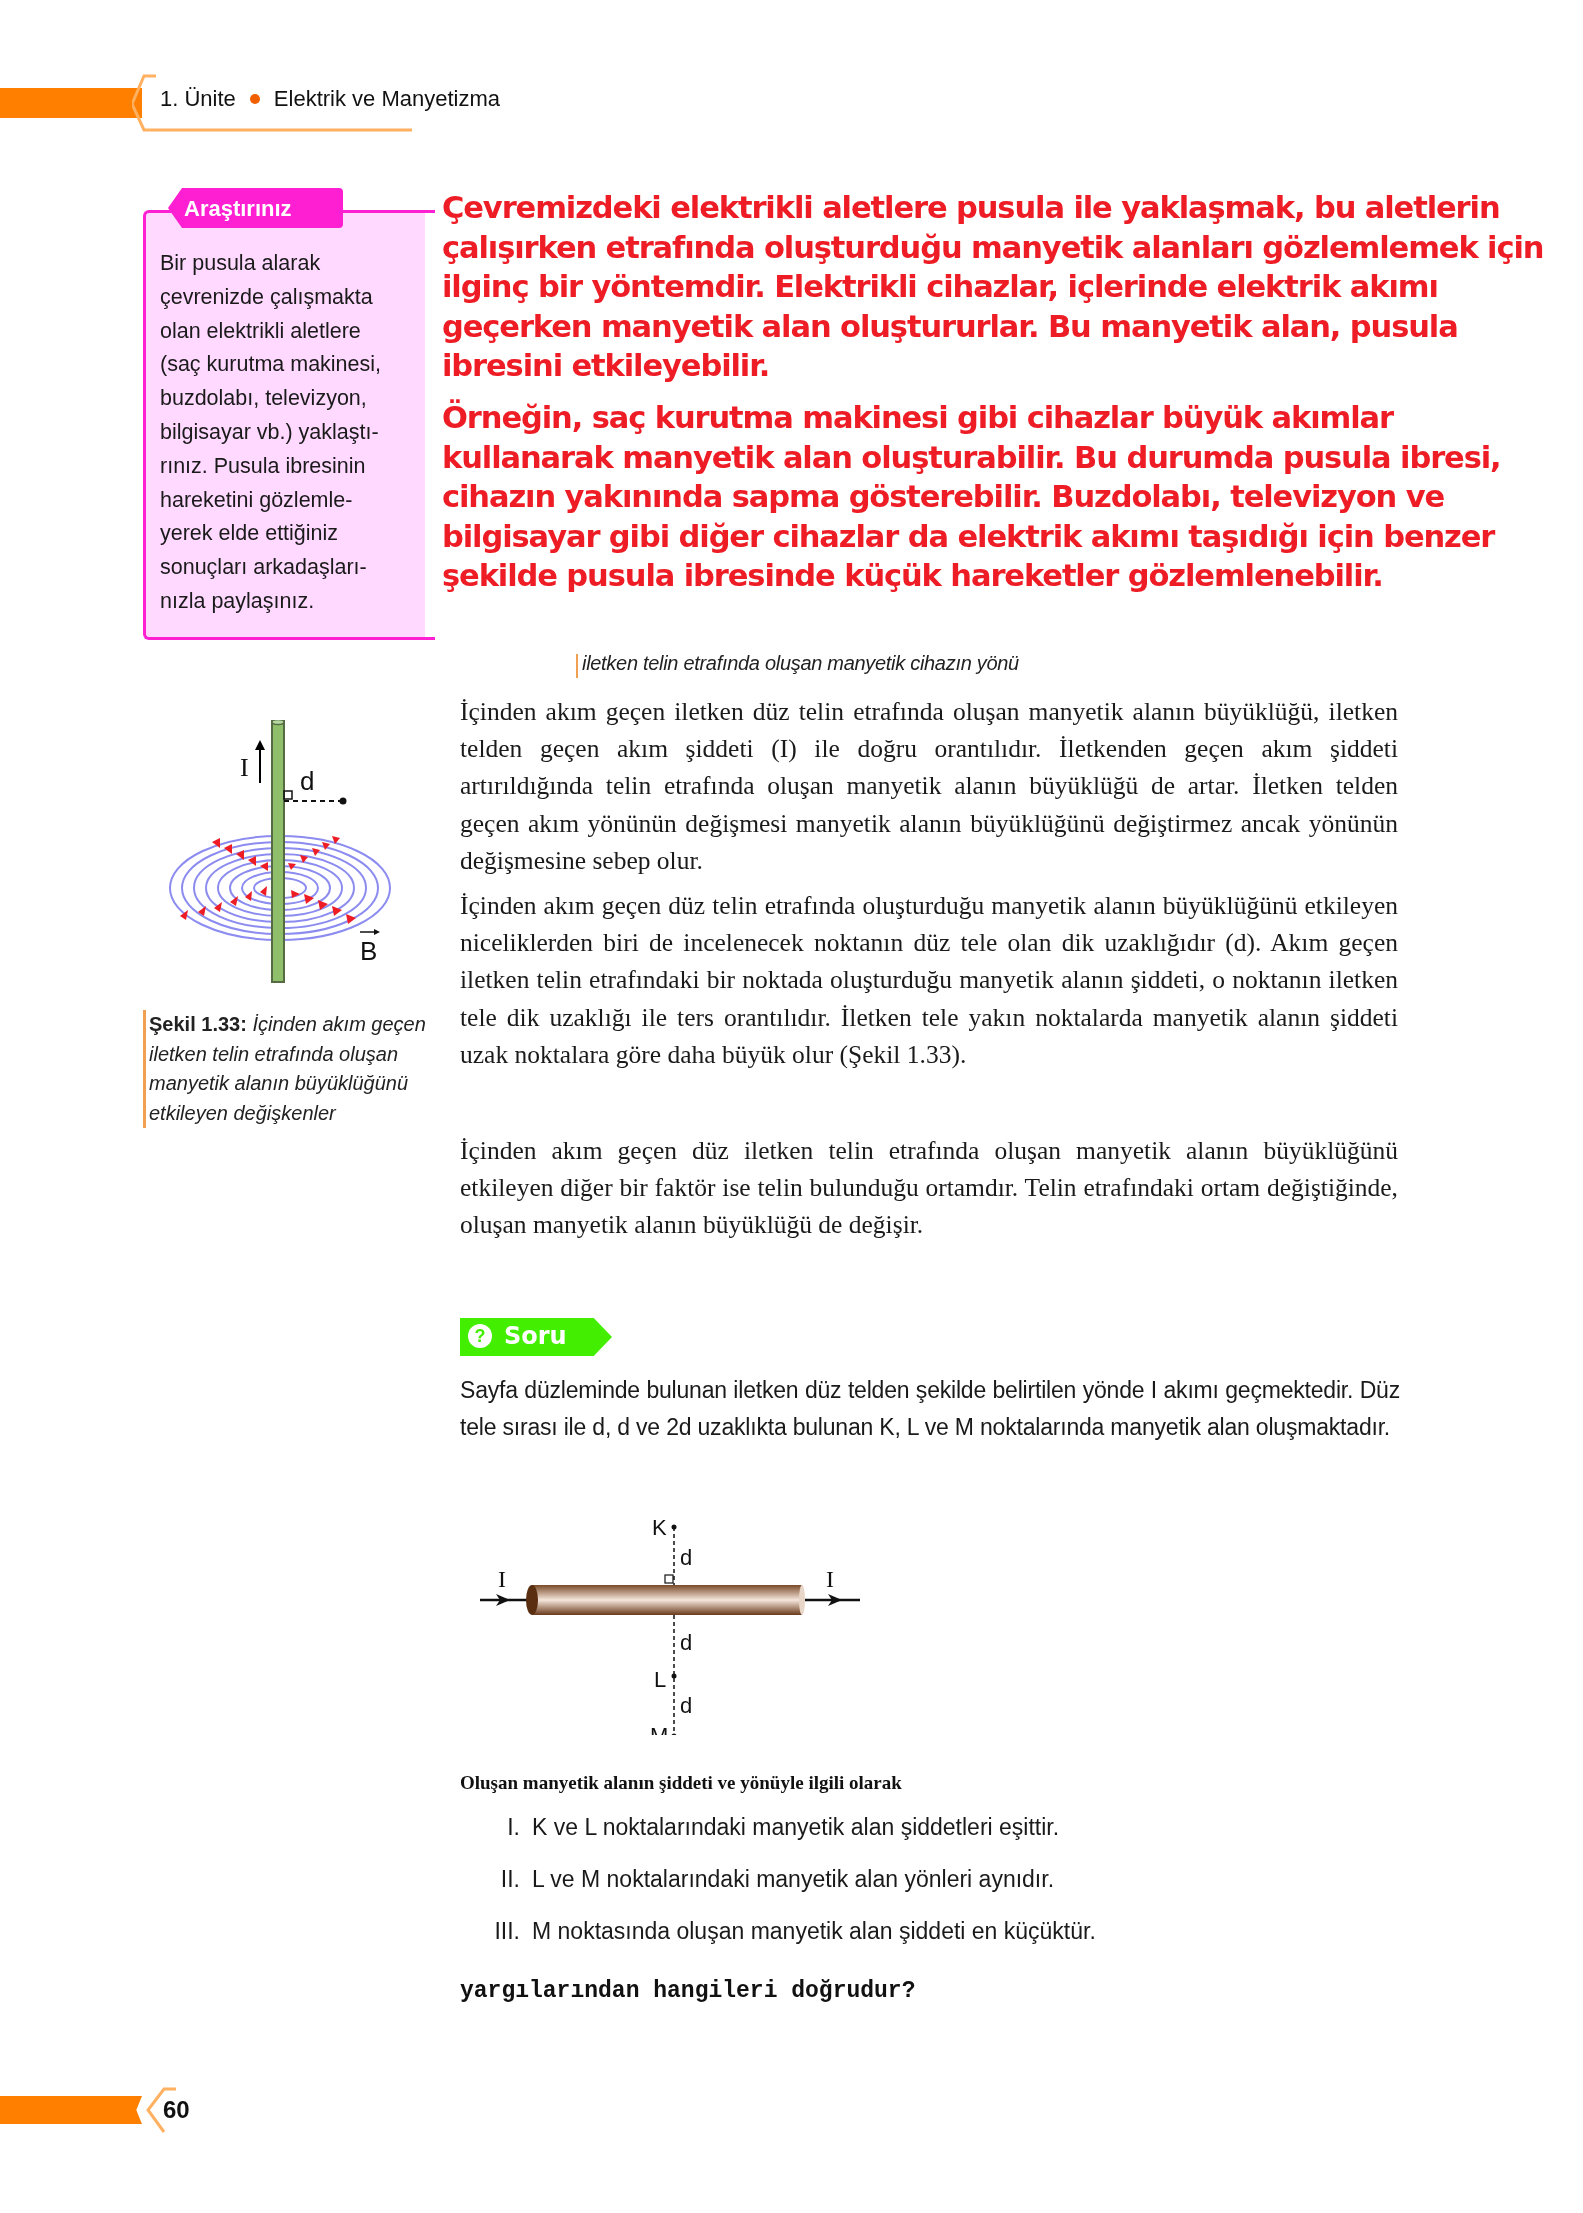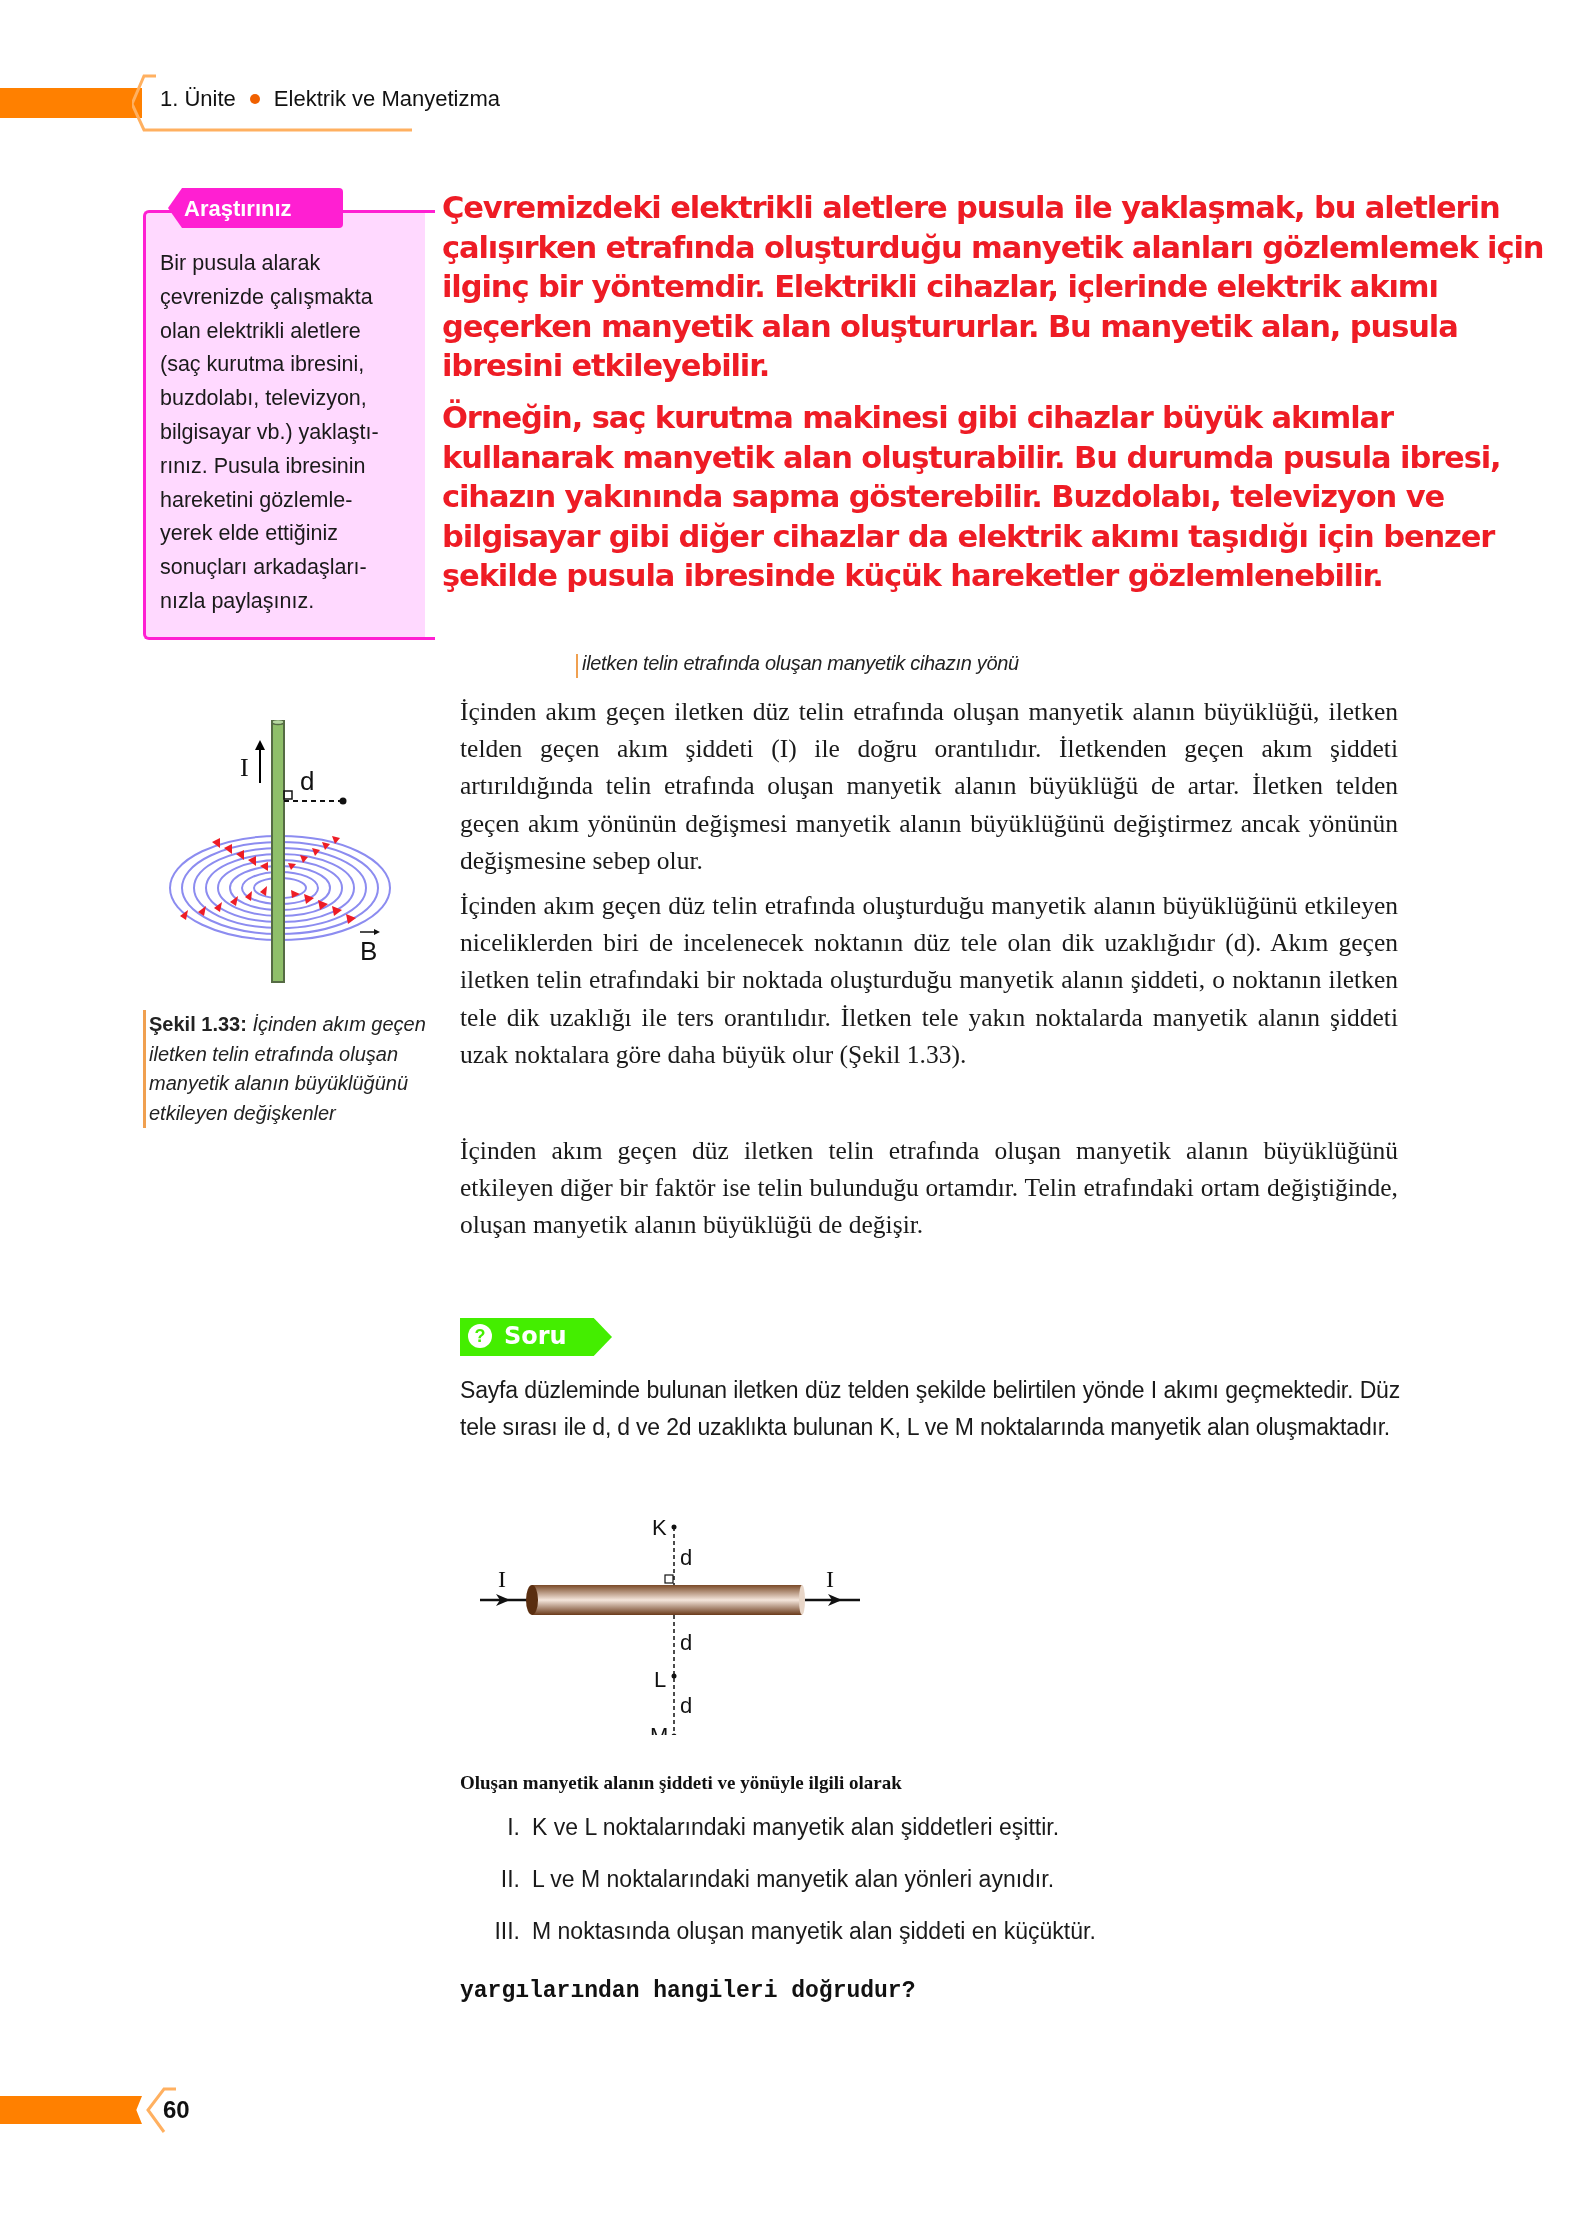--- a/index.html
+++ b/index.html
@@ -69,21 +69,21 @@
 
 <div class="ara-box"></div>
 <div class="ara-top-line"></div>
 <div class="ara-bot-line"></div>
 <div class="ara-tab"></div>
 <div class="ara-tab-label">Araştırınız</div>
 <div class="ara-body">
   <div>Bir pusula alarak</div>
   <div>çevrenizde çalışmakta</div>
   <div>olan elektrikli aletlere</div>
-  <div>(saç kurutma ibresini,</div>
+  <div>(saç kurutma makinesi,</div>
   <div>buzdolabı, televizyon,</div>
   <div>bilgisayar vb.) yaklaştı-</div>
   <div>rınız. Pusula ibresinin</div>
   <div>hareketini gözlemle-</div>
   <div>yerek elde ettiğiniz</div>
   <div>sonuçları arkadaşları-</div>
   <div>nızla paylaşınız.</div>
 </div>
 
 <div class="red-para">

